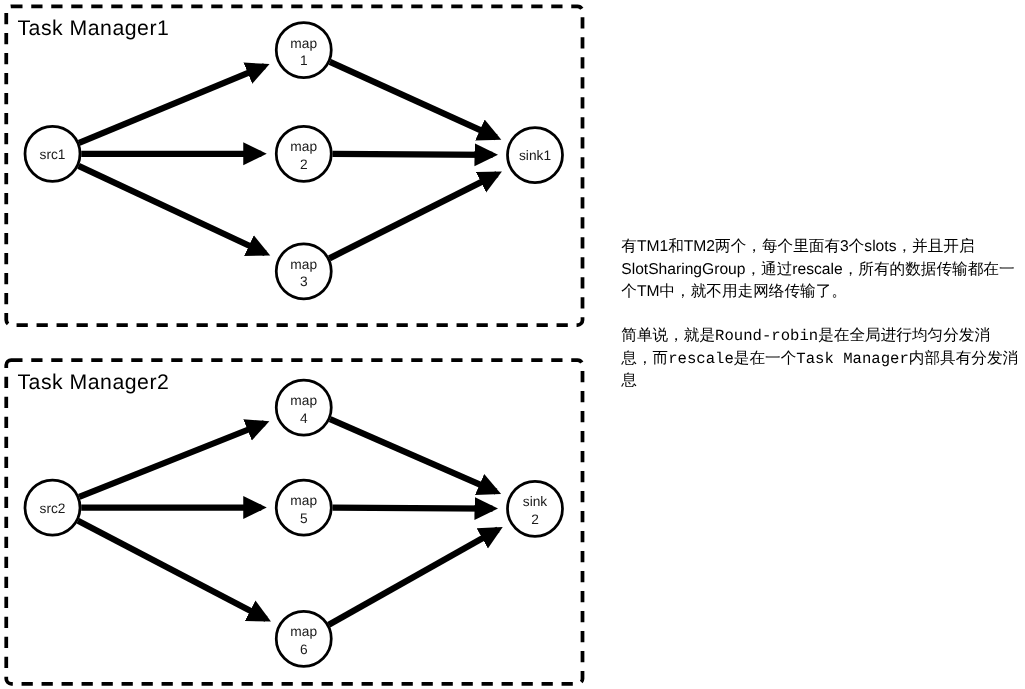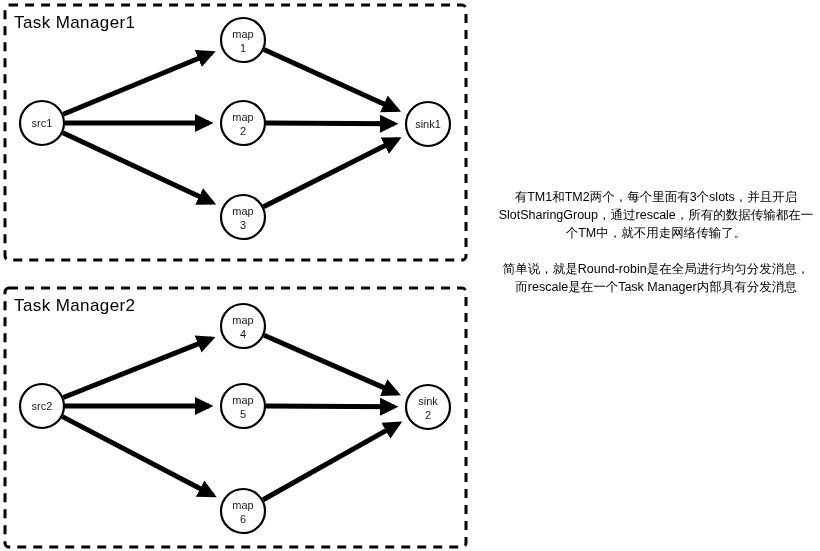--- a/index.html
+++ b/index.html
@@ -54,24 +54,24 @@
     left: 497px;
     top: 188px;
     width: 318px;
     font-family: "Liberation Sans", sans-serif;
     font-size: 12.5px;
     line-height: 18px;
     color: #000000;
   }
   .notes p {
     margin: 0 0 18px 0;
-    text-align: center;
   }
   .notes p:last-child {
     margin-bottom: 12px;
+    font-family: Liberation Mono, monospace;
   }
 </style>
 </head>
 <body>
 
 <svg id="diagram-svg" width="820" height="551" viewBox="0 0 820 551" xmlns="http://www.w3.org/2000/svg">
   <defs>
     <marker id="arrow" viewBox="0 0 10 10" refX="7.2" refY="5" markerWidth="4.0" markerHeight="4.0" orient="auto-start-reverse" markerUnits="strokeWidth">
       <path d="M 0 0.4 L 9.4 5 L 0 9.6 z" fill="#000000"></path>
     </marker>

